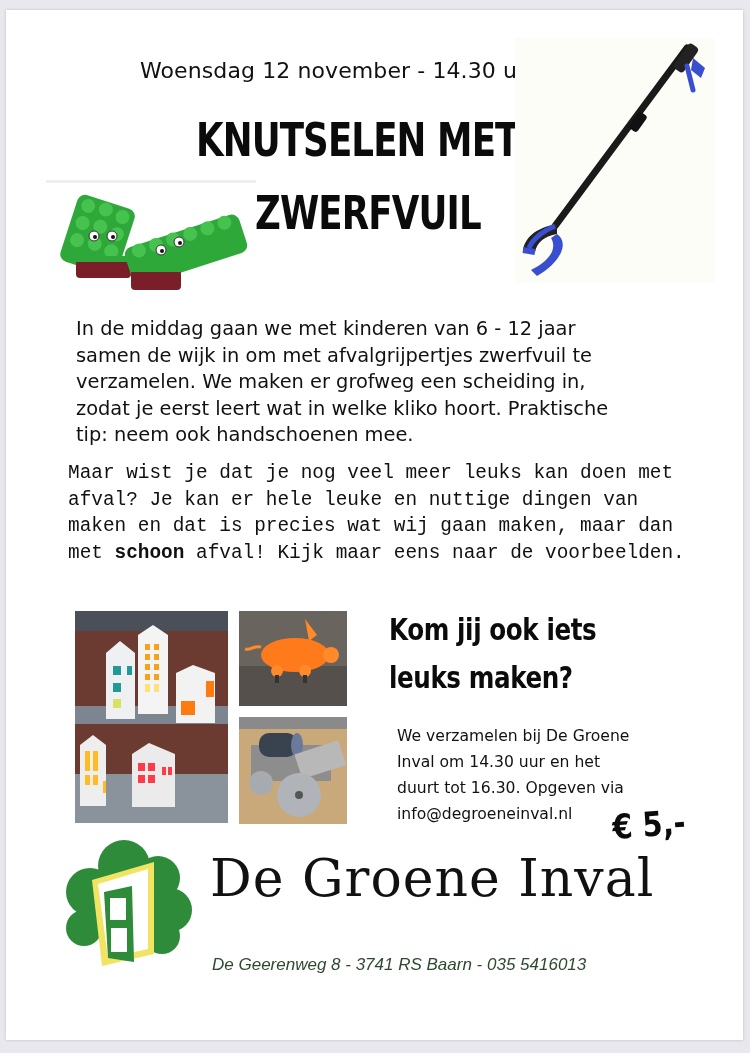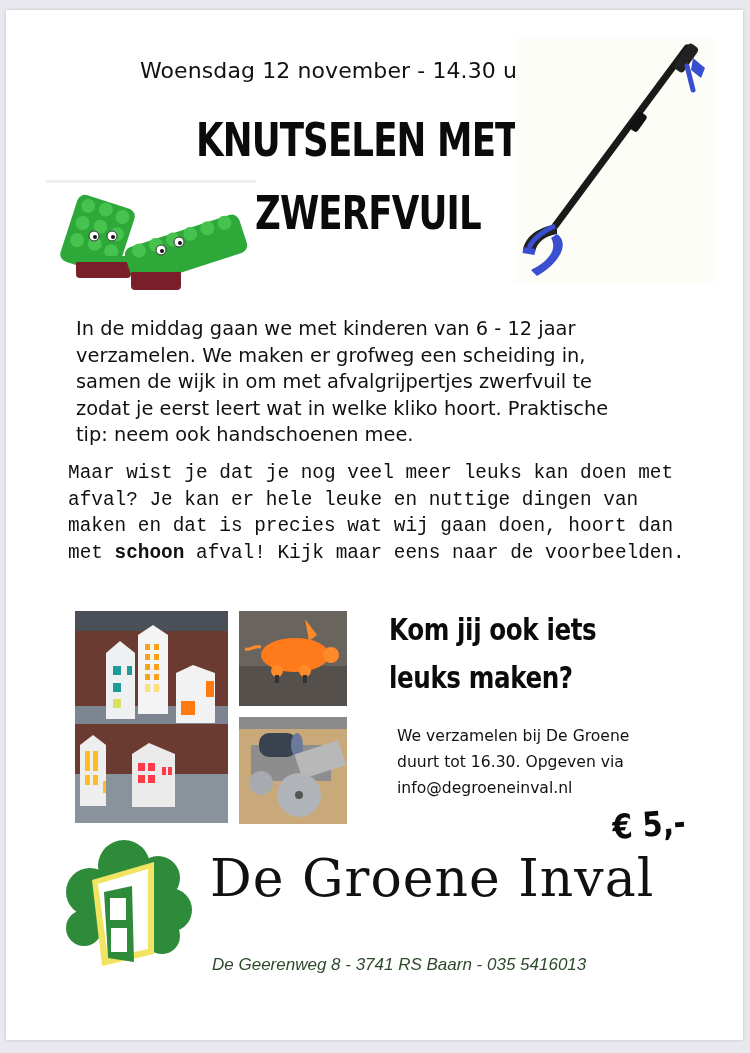--- a/index.html
+++ b/index.html
@@ -85,30 +85,30 @@
     <rect x="118" y="74" width="10" height="20" rx="3" fill="#111" transform="rotate(35 123 84)"></rect>
     <path d="M42 186 C20 190 10 200 8 212 L20 214 C22 204 30 198 42 196 Z" fill="#222"></path>
     <path d="M8 212 L20 214" stroke="#3a4fd0" stroke-width="6"></path>
     <path d="M42 196 C55 205 45 225 22 238 L16 232 C36 222 42 210 36 200 Z" fill="#3a4fd0"></path>
     <path d="M40 188 C30 192 18 200 14 210" stroke="#3a4fd0" stroke-width="5" fill="none"></path>
   </svg>
 </div>
 
 <ul class="abs body-text para1 lines">
   <li>In de middag gaan we met kinderen van 6 - 12 jaar</li>
+  <li>samen de wijk in om met afvalgrijpertjes zwerfvuil te</li>
   <li>verzamelen. We maken er grofweg een scheiding in,</li>
-  <li>samen de wijk in om met afvalgrijpertjes zwerfvuil te</li>
   <li>zodat je eerst leert wat in welke kliko hoort. Praktische</li>
   <li>tip: neem ook handschoenen mee.</li>
 </ul>
 
 <div class="abs body-text para2">
   <div>Maar wist je dat je nog veel meer leuks kan doen met</div>
   <div>afval? Je kan er hele leuke en nuttige dingen van</div>
-  <div>maken en dat is precies wat wij gaan doen, hoort dan</div>
+  <div>maken en dat is precies wat wij gaan maken, maar dan</div>
   <div><span style="white-space:pre">met </span><b>schoon</b><span style="white-space:pre"> afval! Kijk maar eens naar de voorbeelden.</span></div>
 </div>
 
 <div class="abs photo" style="left:75px; top:611px; width:153px; height:212px; background:#5a5f68;">
   <svg width="153" height="212" viewBox="0 0 153 212">
     <rect x="0" y="0" width="153" height="212" fill="#4a4f58"></rect>
     <rect x="0" y="20" width="153" height="80" fill="#6b3a30"></rect>
     <rect x="0" y="95" width="153" height="18" fill="#7d8590"></rect>
     <rect x="0" y="113" width="153" height="50" fill="#6b3a30"></rect>
     <rect x="0" y="163" width="153" height="49" fill="#8a929c"></rect>
@@ -182,20 +182,21 @@
   </svg>
 </div>
 
 <div class="abs headline2">
   <div>Kom jij ook iets</div>
   <div>leuks maken?</div>
 </div>
 
 <div class="abs info">
   <div>We verzamelen bij De Groene</div>
+  <div>Inval om 14.30 uur en het</div>
   <div>duurt tot 16.30. Opgeven via</div>
   <div>info@degroeneinval.nl</div>
 </div>
 
 <div class="abs price">€ 5,-</div>
 
 <div class="abs" style="left:62px; top:836px; width:136px; height:132px;">
   <svg width="136" height="132" viewBox="0 0 136 132">
     <g fill="#2e8b3a">
       <circle cx="62" cy="30" r="26"></circle>

